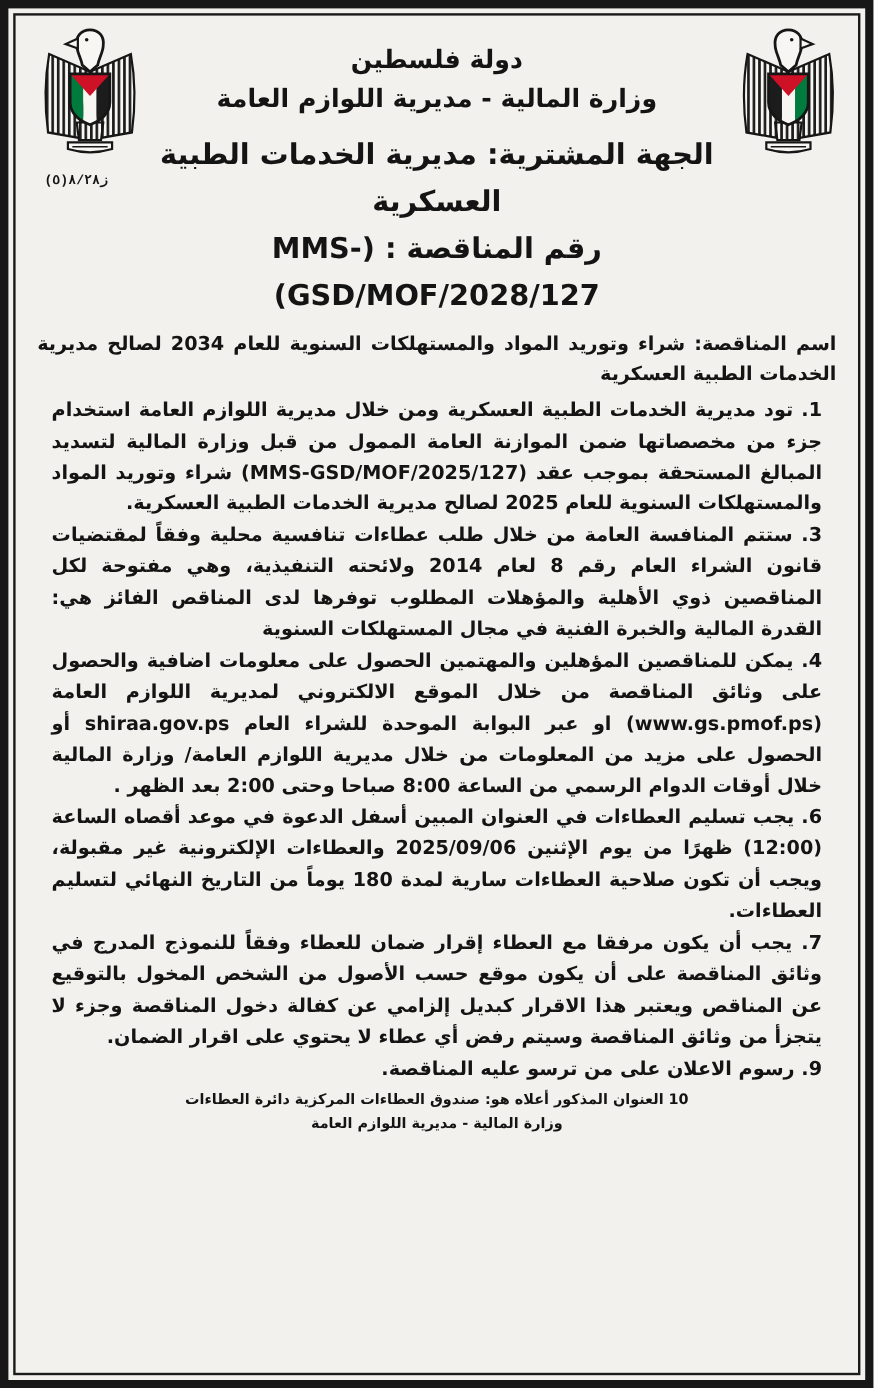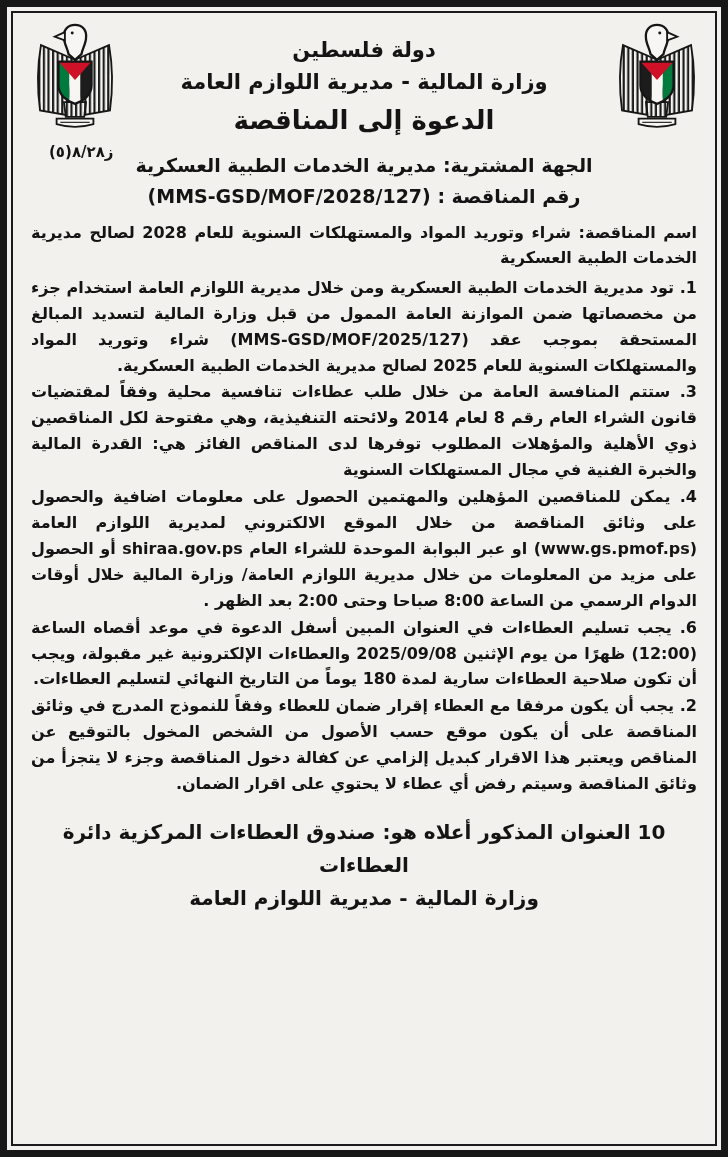--- a/index.html
+++ b/index.html
@@ -12,35 +12,36 @@
     position:relative;width:100%;height:100%;box-sizing:border-box;
     border:2px solid #1b1b1b;padding:10px 18px 6px;overflow:hidden;
     color:#141414;font-weight:700;
   }
   .emblem{position:absolute;top:8px;width:92px;height:118px;}
   .emblem.left{left:16px;}
   .emblem.right{right:12px;}
   .emblem.right svg{transform:scaleX(-1);}
   .emblem svg{width:100%;height:100%;}
   .ref-note{
-    position:absolute;top:130px;left:36px;font-size:15px;font-weight:700;
+    position:absolute;top:130px;left:24px;font-size:11px;font-weight:700;
     letter-spacing:.5px;
+    font-family:Liberation Mono, monospace;
   }
   .header{text-align:center;margin:12px 100px;}
   .state-line{font-size:21px;line-height:1.5;}
   .ministry-line{font-size:21px;line-height:1.5;}
   .title-line{font-size:26px;line-height:1.35;margin:5px 0 10px;}
-  .meta{text-align:center;font-size:19px;line-height:1.62;margin:0 70px;}
+  .meta{text-align:center;font-size:24px;line-height:1.62;margin:0 70px;}
   .tender-name{
     font-size:16px;line-height:1.6;text-align:justify;margin:8px 0 4px;
   }
   .items p{
-    font-size:16px;line-height:1.62;text-align:justify;margin:1px 0;
+    font-size:16px;line-height:1.62;text-align:justify;margin:1px 12px;
   }
-  .address{text-align:center;font-size:20px;line-height:1.66;margin-top:19px;}
+  .address{text-align:center;font-size:12px;line-height:1.66;margin-top:3px;}
 </style>
 </head>
 <body>
 
 <div class="scan">
   <div class="frame">
 
     <div class="emblem left">
       <svg viewBox="0 0 100 128" xmlns="http://www.w3.org/2000/svg">
         <defs>
@@ -97,36 +98,36 @@
         <path d="M30 106 H70 V112 Q50 118 30 112 Z" fill="#f7f6f3" stroke="#161616" stroke-width="2"></path>
         <line x1="34" y1="110" x2="66" y2="110" stroke="#161616" stroke-width="1.2"></line>
       </svg>
     </div>
 
     <div class="ref-note">ز٨/٢٨(٥)</div>
 
     <div class="header">
       <div class="state-line">دولة فلسطين</div>
       <div class="ministry-line">وزارة المالية - مديرية اللوازم العامة</div>
-      <div class="title-line">الدعوة إلى المناقصة</div>
     </div>
 
     <div class="meta">
       <div>الجهة المشترية: مديرية الخدمات الطبية العسكرية</div>
       <div>رقم المناقصة : (MMS-GSD/MOF/2028/127)</div>
     </div>
 
-    <div class="tender-name">اسم المناقصة: شراء وتوريد المواد والمستهلكات السنوية للعام 2028 لصالح مديرية الخدمات الطبية العسكرية</div>
+    <div class="tender-name">اسم المناقصة: شراء وتوريد المواد والمستهلكات السنوية للعام 2034 لصالح مديرية الخدمات الطبية العسكرية</div>
 
     <div class="items">
       <p>1. تود مديرية الخدمات الطبية العسكرية ومن خلال مديرية اللوازم العامة استخدام جزء من مخصصاتها ضمن الموازنة العامة الممول من قبل وزارة المالية لتسديد المبالغ المستحقة بموجب عقد (MMS-GSD/MOF/2025/127) شراء وتوريد المواد والمستهلكات السنوية للعام 2025 لصالح مديرية الخدمات الطبية العسكرية.</p>
       <p>3. ستتم المنافسة العامة من خلال طلب عطاءات تنافسية محلية وفقاً لمقتضيات قانون الشراء العام رقم 8 لعام 2014 ولائحته التنفيذية، وهي مفتوحة لكل المناقصين ذوي الأهلية والمؤهلات المطلوب توفرها لدى المناقص الفائز هي: القدرة المالية والخبرة الفنية في مجال المستهلكات السنوية</p>
       <p>4. يمكن للمناقصين المؤهلين والمهتمين الحصول على معلومات اضافية والحصول على وثائق المناقصة من خلال الموقع الالكتروني لمديرية اللوازم العامة (www.gs.pmof.ps) او عبر البوابة الموحدة للشراء العام shiraa.gov.ps أو الحصول على مزيد من المعلومات من خلال مديرية اللوازم العامة/ وزارة المالية خلال أوقات الدوام الرسمي من الساعة 8:00 صباحا وحتى 2:00 بعد الظهر .</p>
-      <p>6. يجب تسليم العطاءات في العنوان المبين أسفل الدعوة في موعد أقصاه الساعة (12:00) ظهرًا من يوم الإثنين 2025/09/08 والعطاءات الإلكترونية غير مقبولة، ويجب أن تكون صلاحية العطاءات سارية لمدة 180 يوماً من التاريخ النهائي لتسليم العطاءات.</p>
-      <p>2. يجب أن يكون مرفقا مع العطاء إقرار ضمان للعطاء وفقاً للنموذج المدرج في وثائق المناقصة على أن يكون موقع حسب الأصول من الشخص المخول بالتوقيع عن المناقص ويعتبر هذا الاقرار كبديل إلزامي عن كفالة دخول المناقصة وجزء لا يتجزأ من وثائق المناقصة وسيتم رفض أي عطاء لا يحتوي على اقرار الضمان.</p>
+      <p>6. يجب تسليم العطاءات في العنوان المبين أسفل الدعوة في موعد أقصاه الساعة (12:00) ظهرًا من يوم الإثنين 2025/09/06 والعطاءات الإلكترونية غير مقبولة، ويجب أن تكون صلاحية العطاءات سارية لمدة 180 يوماً من التاريخ النهائي لتسليم العطاءات.</p>
+      <p>7. يجب أن يكون مرفقا مع العطاء إقرار ضمان للعطاء وفقاً للنموذج المدرج في وثائق المناقصة على أن يكون موقع حسب الأصول من الشخص المخول بالتوقيع عن المناقص ويعتبر هذا الاقرار كبديل إلزامي عن كفالة دخول المناقصة وجزء لا يتجزأ من وثائق المناقصة وسيتم رفض أي عطاء لا يحتوي على اقرار الضمان.</p>
+      <p>9. رسوم الاعلان على من ترسو عليه المناقصة.</p>
     </div>
 
     <div class="address">
       <div>10 العنوان المذكور أعلاه هو: صندوق العطاءات المركزية دائرة العطاءات</div>
       <div>وزارة المالية - مديرية اللوازم العامة</div>
     </div>
 
   </div>
 </div>
 

